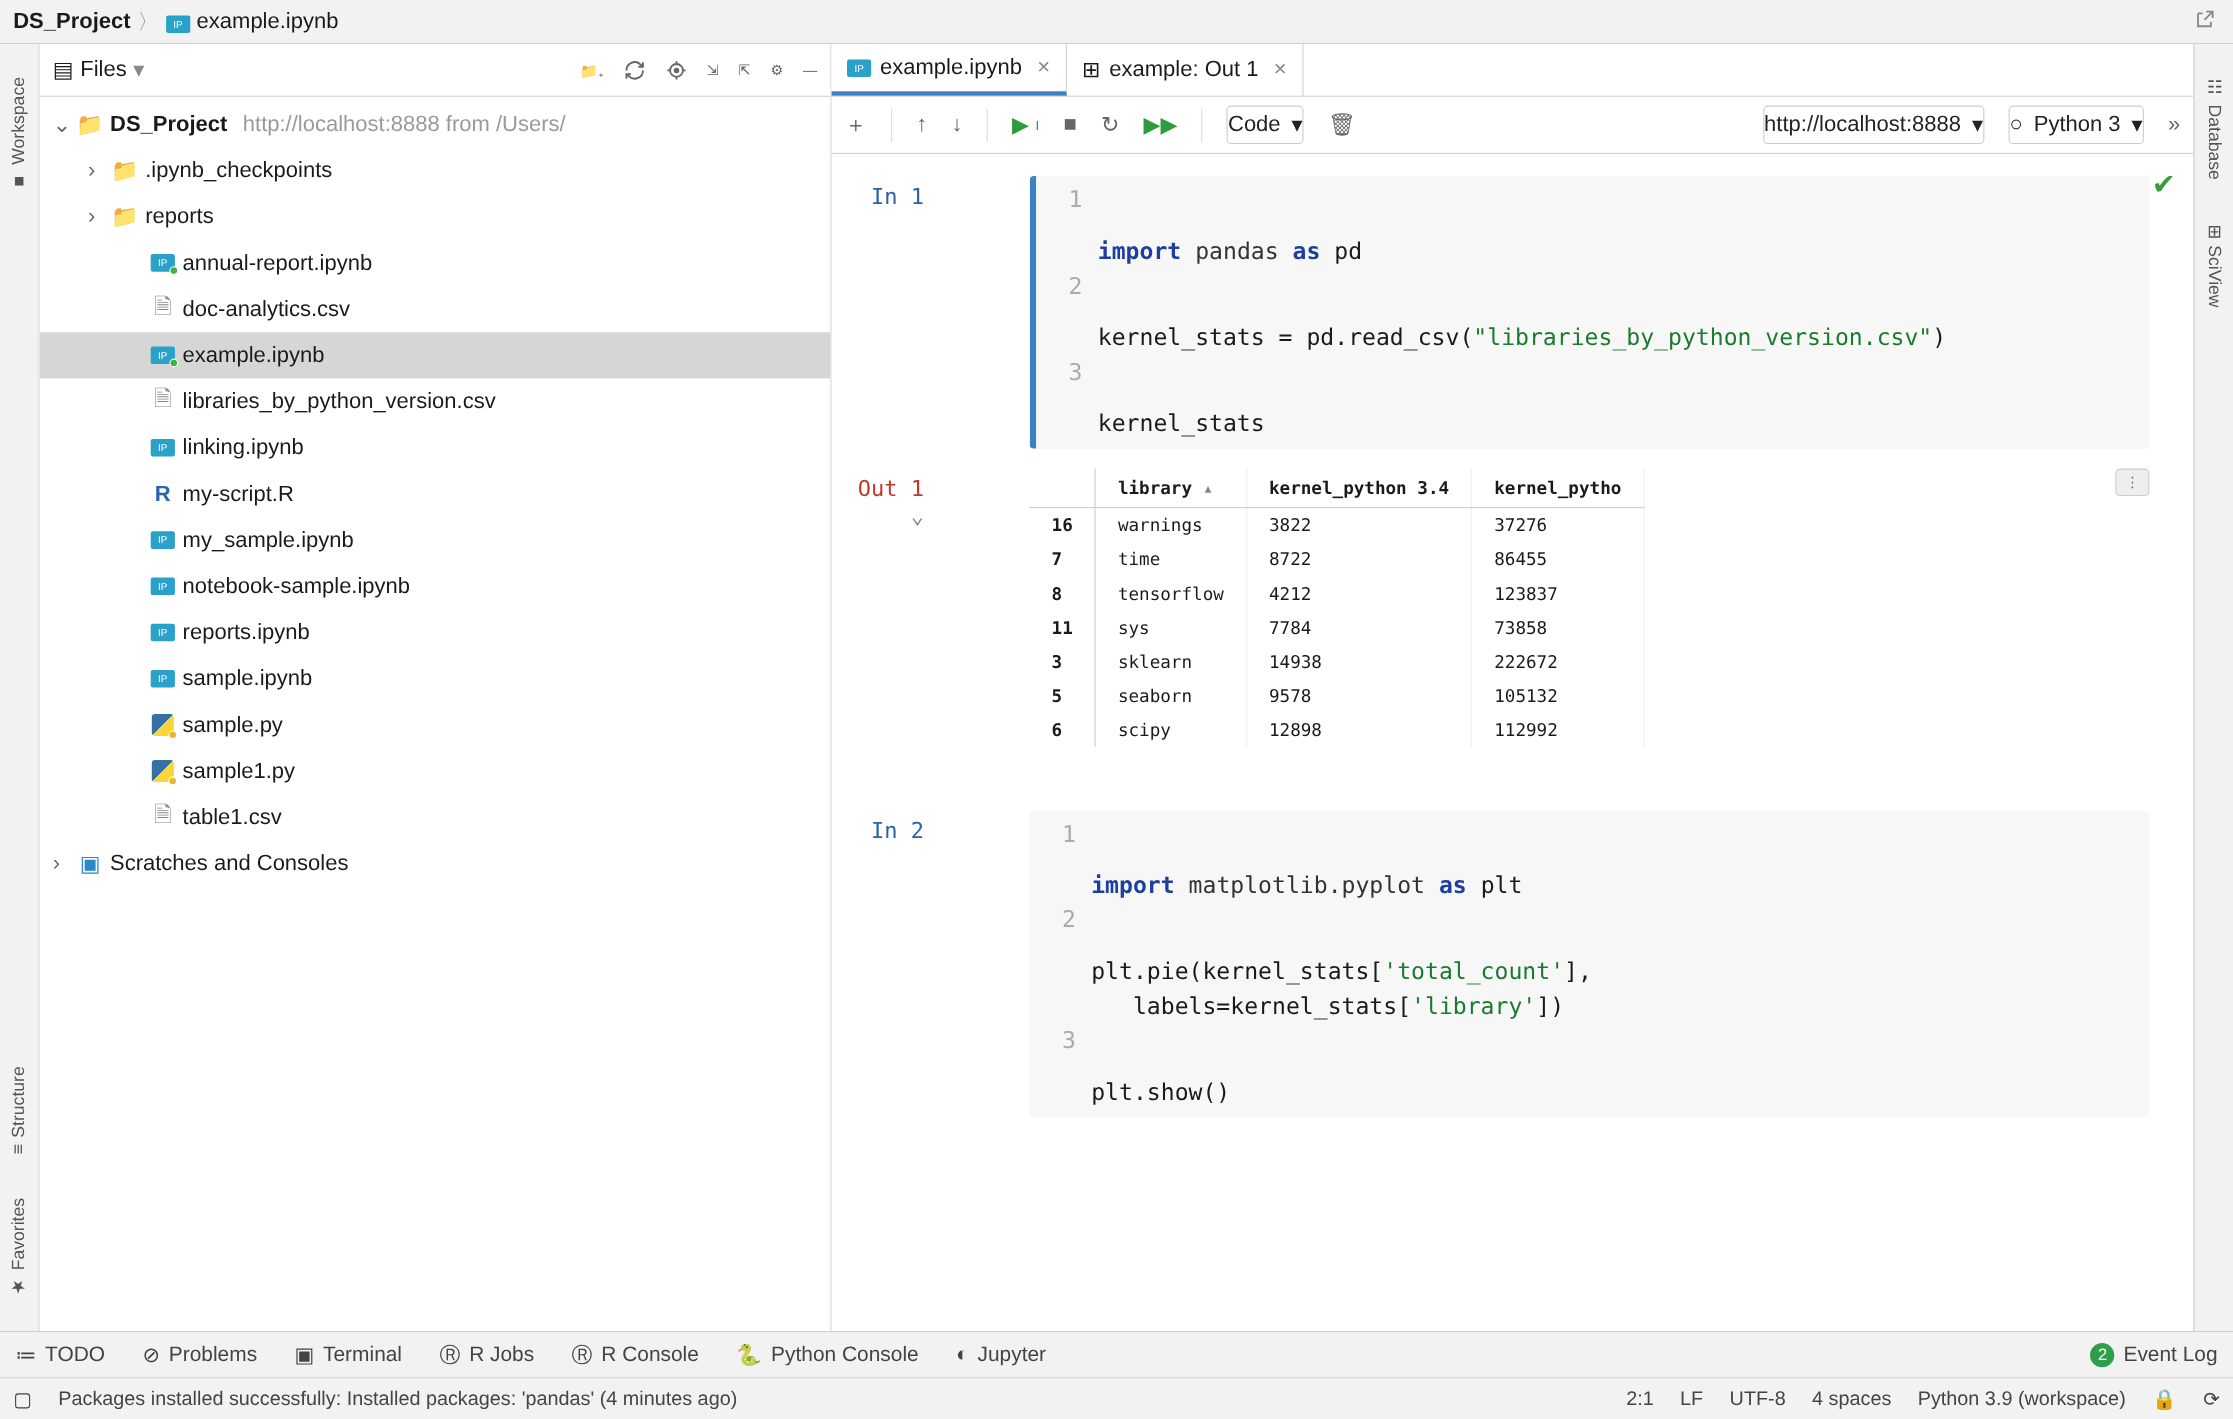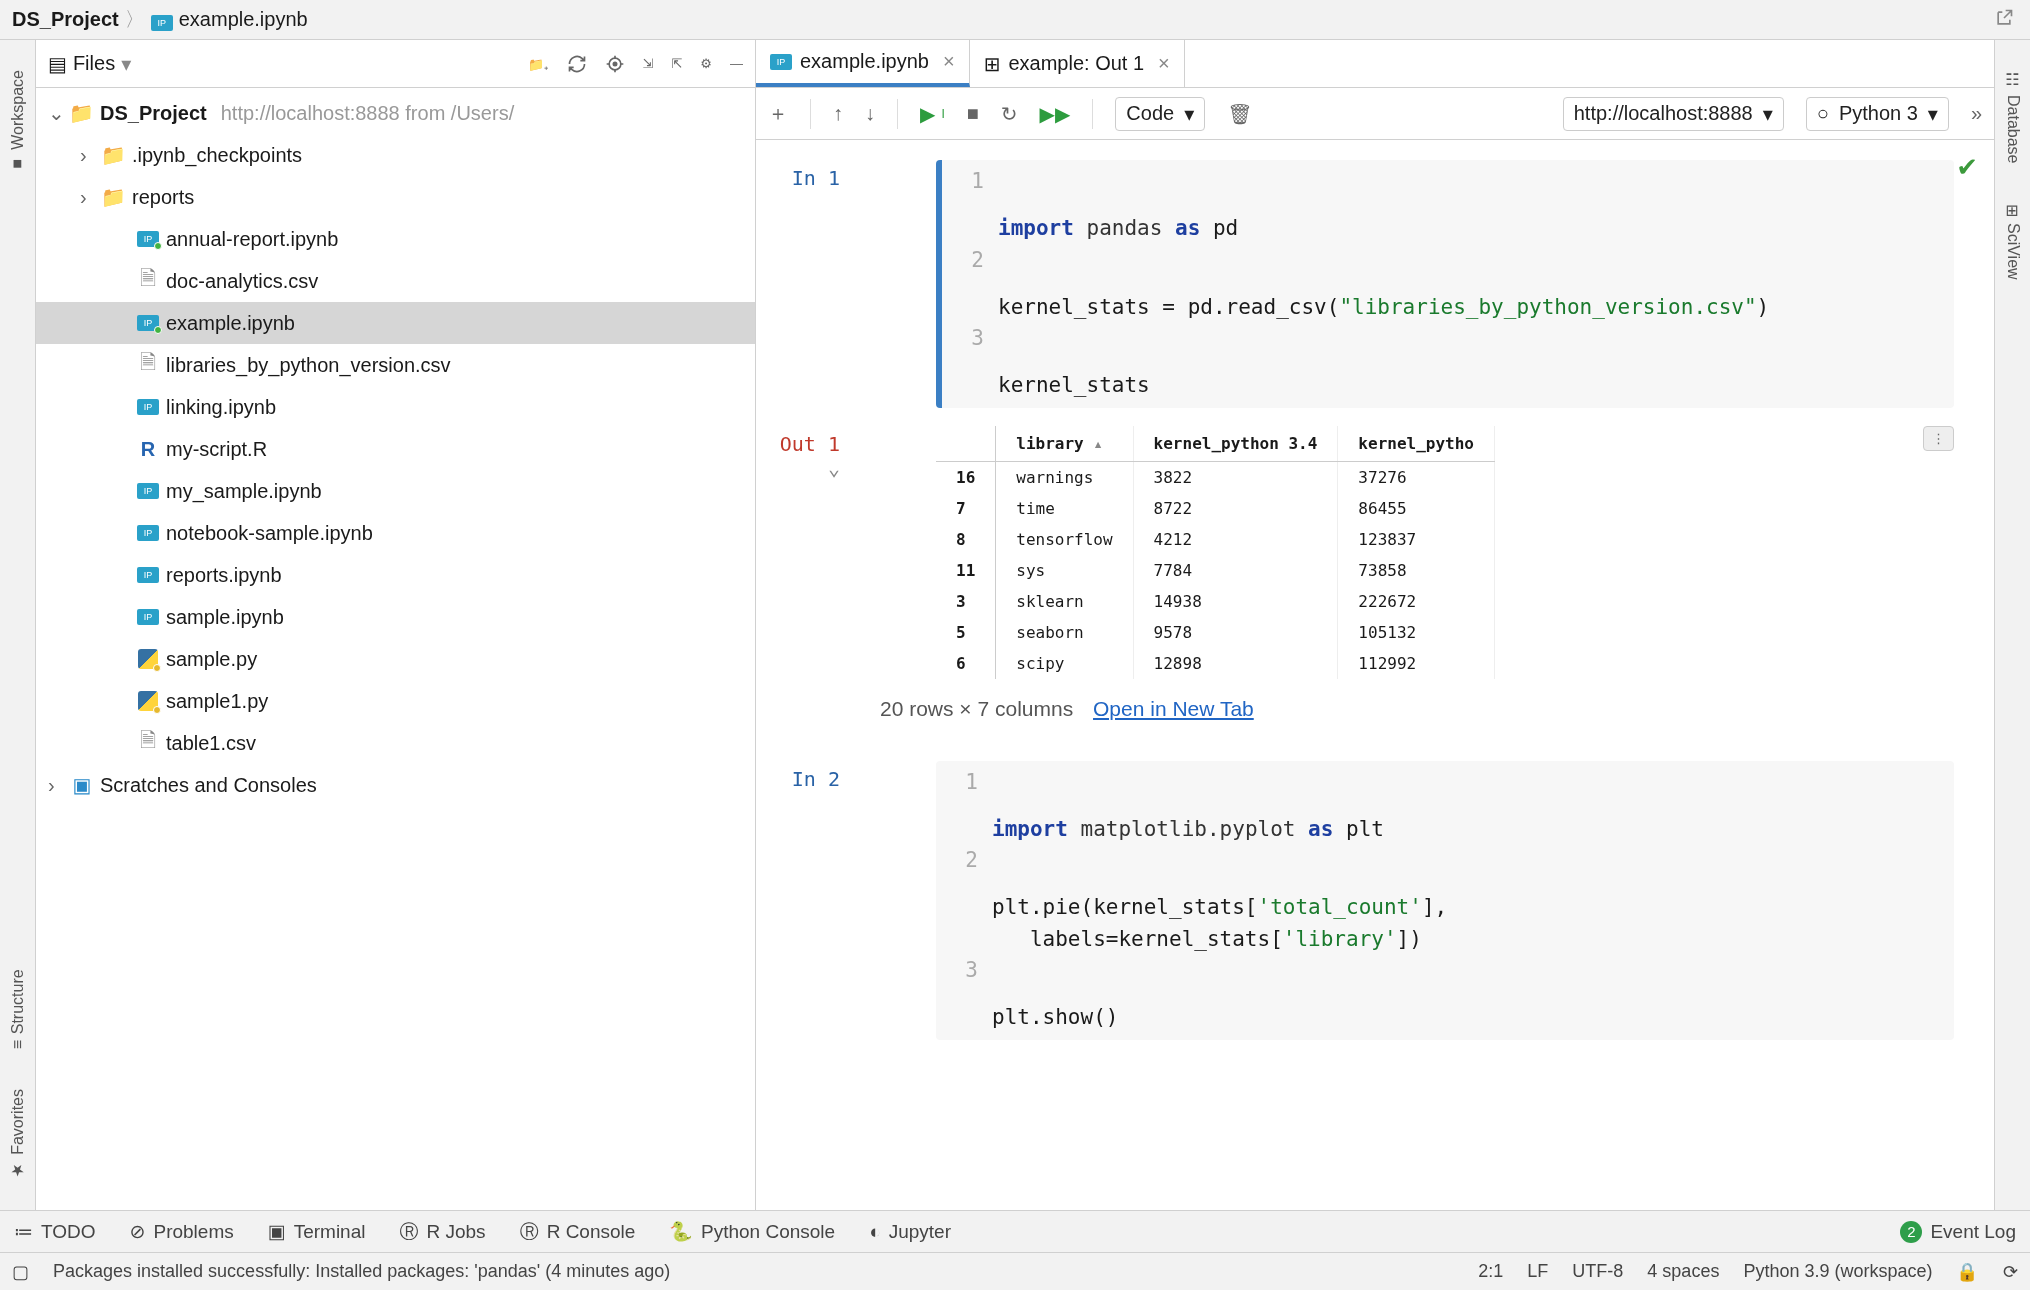--- a/index.html
+++ b/index.html
@@ -29,21 +29,21 @@
 .tree-row.depth2{padding-left:78px;}
 .tree-info{color:#999;font-size:20px;margin-left:8px;}
 .editor{flex:1;background:#fff;display:flex;flex-direction:column;min-width:0;}
 .ed-tabs{height:48px;border-bottom:1px solid #d0d0d0;display:flex;align-items:stretch;}
 .ed-tab{display:flex;align-items:center;padding:0 14px;gap:8px;font-size:20px;border-right:1px solid #d0d0d0;}
 .ed-tab.active{border-bottom:4px solid #3b7fc4;background:#fff;}
 .ed-tab .x{color:#888;margin-left:6px;}
 .nb-toolbar{height:52px;border-bottom:1px solid #d0d0d0;display:flex;align-items:center;padding:0 12px;gap:22px;color:#666;}
 .nb-toolbar .vdiv{width:1px;height:30px;background:#ddd;}
 .nb-toolbar .btn{display:flex;align-items:center;gap:6px;font-size:20px;}
-.nb-toolbar .dropdown{border:1px solid #ccc;border-radius:4px;padding:4px 10px;display:flex;align-items:center;gap:10px;font-size:20px;background:#fff;color:#222;}
+.nb-toolbar .dropdown{border:1px solid #ccc;border-radius:4px;padding:4px 0;display:flex;align-items:center;gap:10px;font-size:20px;background:#fff;color:#222;}
 .nb-body{flex:1;overflow:auto;position:relative;padding:20px 40px 20px 0;}
 .check-ok{position:absolute;right:16px;top:12px;color:#3c9a3c;font-size:26px;}
 .cell-row{display:flex;align-items:flex-start;margin-bottom:18px;gap:38px;}
 .prompt{width:84px;text-align:right;font-family:Menlo,monospace;font-size:20px;padding-top:6px;}
 .prompt.in{color:#2962a6;}
 .prompt.out{color:#c0392b;}
 .code-block{flex:1;background:#f7f7f7;border-radius:4px;padding:6px 14px;position:relative;}
 .code-block.exec{border-left:6px solid #3b7fc4;}
 .code-line{display:flex;align-items:flex-start;font-family:Menlo,monospace;font-size:21px;line-height:1.5;}
 .code-line .ln{width:28px;text-align:right;color:#aaa;margin-right:14px;flex-shrink:0;}
@@ -346,24 +346,20 @@
                   <tr>
                     <td>6</td>
                     <td>scipy</td>
                     <td>12898</td>
                     <td>112992</td>
                   </tr>
                 </tbody>
               </table>
           </div>
         </div>
-        <div class="table-foot">
-          <span>20 rows × 7 columns</span>
-          <a href="#">Open in New Tab</a>
-        </div>
 
         <div style="height:40px;"></div>
 
         <div class="cell-row">
           <div class="prompt in">In 2</div>
           <div style="width:20px;"></div>
           <div class="code-block" id="code-in2">
               <div class="code-line">
                 <span class="ln">1</span>
                 <span class="tx"><span class="kw">import</span> <span class="mod">matplotlib.pyplot</span> <span class="kw">as</span> plt</span>

